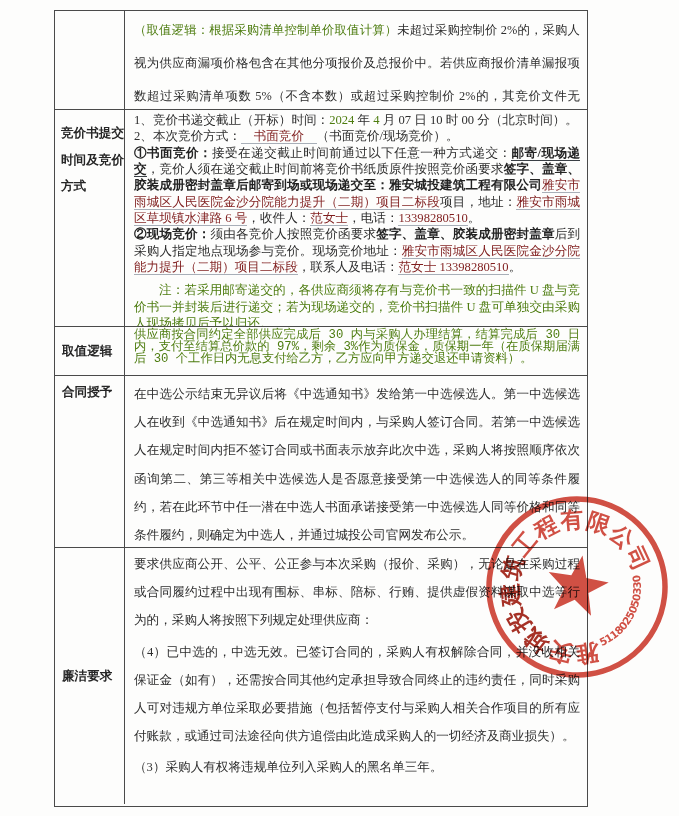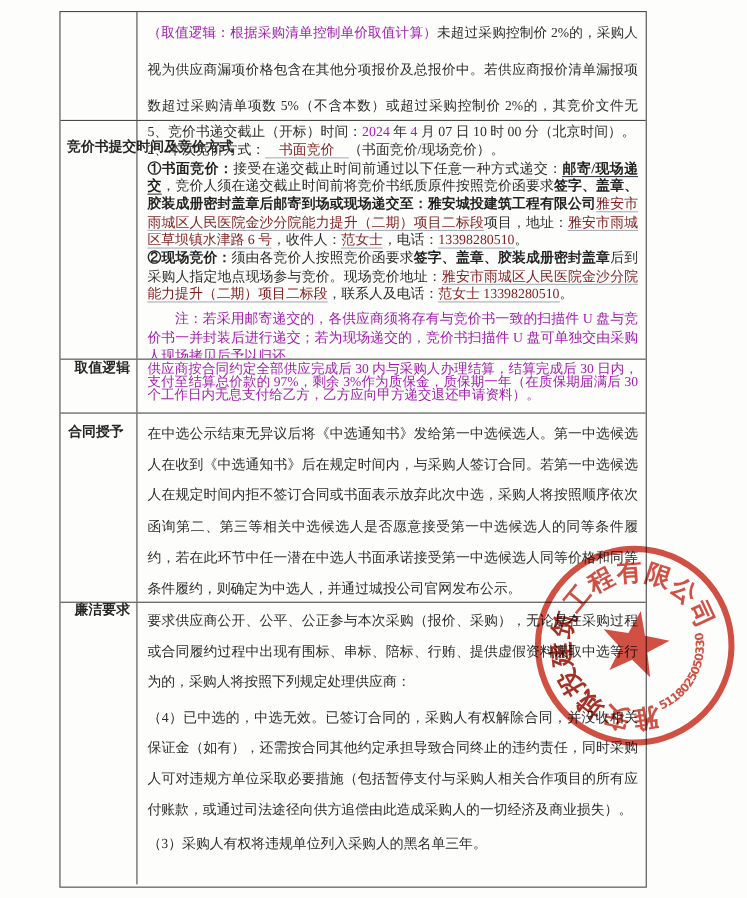--- a/index.html
+++ b/index.html
@@ -12,47 +12,47 @@
   .t-row{display:flex;box-sizing:border-box;border-bottom:1.6px solid #4a4a4a;}
   .t-row:last-child{border-bottom:none;}
   .t-row.r1{height:99px;}
   .t-row.r2{height:217px;}
   .t-row.r3{height:49px;}
   .t-row.r4{height:172px;}
   .t-row.r5{height:256px;}
   .cell{box-sizing:border-box;}
   .cell.head{width:70px;border-right:1.6px solid #4a4a4a;flex:none;
     font-family:"Liberation Sans",sans-serif;font-weight:700;color:#262626;
-    font-size:12.6px;display:flex;flex-direction:row;text-align:right;}
+    font-size:12.6px;display:flex;flex-direction:column;}
   .cell.head .lbl-line{white-space:nowrap;}
   .r2 .cell.head{padding:10px 0 0 6px;line-height:26.5px;}
   .r3 .cell.head{justify-content:center;padding-left:7px;line-height:15px;}
   .r4 .cell.head{padding:9px 0 0 7px;line-height:15px;}
-  .r5 .cell.head{justify-content:center;padding-left:7px;line-height:15px;font-family:Liberation Mono, monospace;}
+  .r5 .cell.head{justify-content:center;padding-left:7px;line-height:15px;}
   .cell.body{flex:1;color:#2d2d2d;padding:0 7px 0 9px;overflow:hidden;}
   .r1 .cell.body{padding-top:3px;}
   .r2 .cell.body{padding-top:2px;}
   .r3 .cell.body{padding-top:2px;}
   .r4 .cell.body{padding-top:4px;}
   .r5 .cell.body{padding-top:2px;}
 
   
   .para{margin:0;text-align:justify;word-break:break-all;}
   .p-wide{font-size:12.4px;line-height:33px;}
   .p-tight{font-size:12.6px;line-height:16.35px;}
   .p-note{margin-top:7px;text-indent:25px;}
-  .p-pay{font-size:12.3px;line-height:12px;}
+  .p-pay{font-size:12.3px;line-height:12px;font-family:Liberation Mono, monospace;}
   .p-wide2{font-size:12.6px;line-height:28.2px;}
   .p-gap{margin-top:3px;}
 
   
   .seg-k{color:#2d2d2d;}
   .seg-kb{color:#232323;font-weight:700;}
   .seg-kub{color:#232323;font-weight:700;border-bottom:1.2px solid #3a3f45;}
-  .seg-g{color:#a21caf;}
+  .seg-g{color:#4d7c0f;}
   .seg-gu{color:#7f1d1d;border-bottom:1.2px solid #a8afb8;}
 
   
   .seal{position:absolute;left:477px;top:487px;width:200px;height:200px;
     mix-blend-mode:multiply;opacity:.93;pointer-events:none;}
   .seal-ring{fill:none;stroke:#cf4237;stroke-width:5.5;}
   .seal-star{fill:#cf4237;}
   .seal-ch{font-size:23px;fill:#cf4237;font-weight:700;text-anchor:middle;
     dominant-baseline:central;font-family:"Liberation Serif",serif;}
   .seal-ch.dark{fill:#a02115;}
@@ -73,21 +73,21 @@
         </div>
     </div>
 
     <div class="t-row r2">
       <div class="cell head">
           <div class="lbl-line">竞价书提交</div>
           <div class="lbl-line">时间及竞价</div>
           <div class="lbl-line">方式</div>
         </div>
       <div class="cell body">
-          <div class="para p-tight"><span class="seg-k">5、竞价书递交截止（开标）时间：</span><span class="seg-g">2024</span><span class="seg-k"> 年 </span><span class="seg-g">4</span><span class="seg-k"> 月 07 日 10 时 00 分（北京时间）。</span></div>
+          <div class="para p-tight"><span class="seg-k">1、竞价书递交截止（开标）时间：</span><span class="seg-g">2024</span><span class="seg-k"> 年 </span><span class="seg-g">4</span><span class="seg-k"> 月 07 日 10 时 00 分（北京时间）。</span></div>
           <div class="para p-tight"><span class="seg-k">2、本次竞价方式：</span><span class="seg-gu">　书面竞价　</span><span class="seg-k">（书面竞价/现场竞价）。</span></div>
           <div class="para p-tight"><span class="seg-kb">①书面竞价：</span><span class="seg-k">接受在递交截止时间前通过以下任意一种方式递交：</span><span class="seg-kub">邮寄/现场递交</span><span class="seg-k">，竞价人须在递交截止时间前将竞价书纸质原件按照竞价函要求</span><span class="seg-kb">签字、盖章、胶装成册密封盖章后邮寄到场或现场递交至：雅安城投建筑工程有限公司</span><span class="seg-gu">雅安市雨城区人民医院金沙分院能力提升（二期）项目二标段</span><span class="seg-k">项目，地址：</span><span class="seg-gu">雅安市雨城区草坝镇水津路 6 号</span><span class="seg-k">，收件人：</span><span class="seg-gu">范女士</span><span class="seg-k">，电话：</span><span class="seg-gu">13398280510</span><span class="seg-k">。</span></div>
           <div class="para p-tight"><span class="seg-kb">②现场竞价：</span><span class="seg-k">须由各竞价人按照竞价函要求</span><span class="seg-kb">签字、盖章、胶装成册密封盖章</span><span class="seg-k">后到采购人指定地点现场参与竞价。现场竞价地址：</span><span class="seg-gu">雅安市雨城区人民医院金沙分院能力提升（二期）项目二标段</span><span class="seg-k">，联系人及电话：</span><span class="seg-gu">范女士 13398280510</span><span class="seg-k">。</span></div>
           <div class="para p-tight p-note"><span class="seg-g">注：若采用邮寄递交的，各供应商须将存有与竞价书一致的扫描件 U 盘与竞价书一并封装后进行递交；若为现场递交的，竞价书扫描件 U 盘可单独交由采购人现场拷贝后予以归还。</span></div>
         </div>
     </div>
 
     <div class="t-row r3">
       <div class="cell head">
           <div class="lbl-line">取值逻辑</div>

